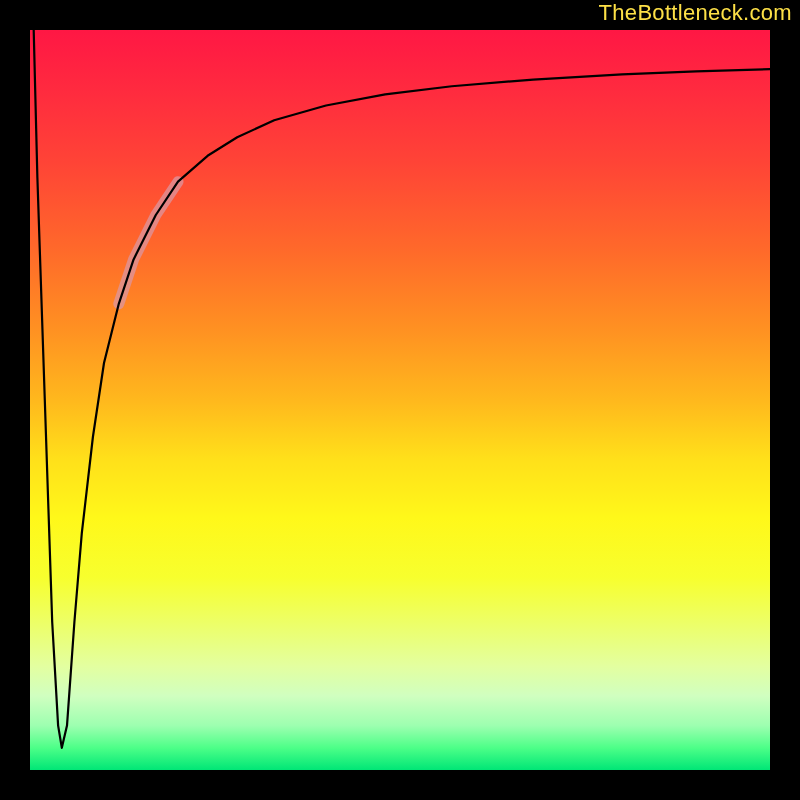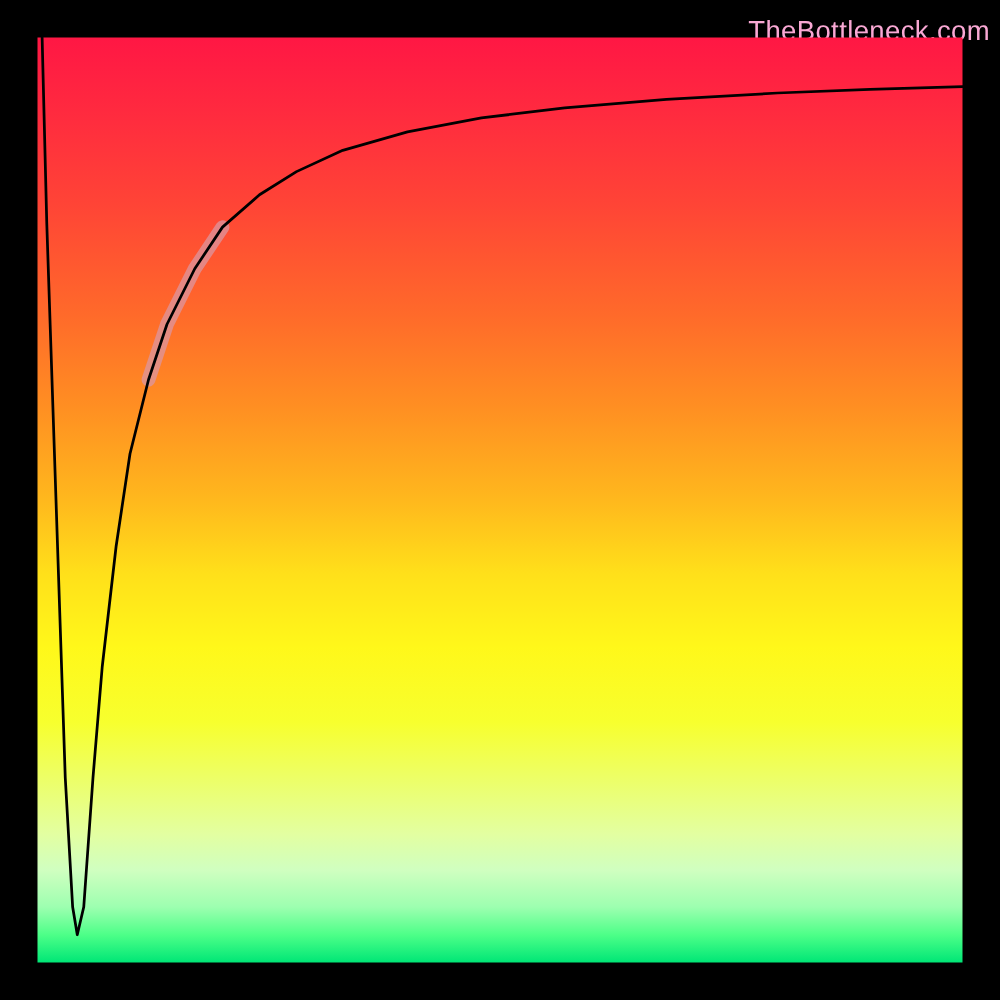--- a/index.html
+++ b/index.html
@@ -44,23 +44,23 @@
   }
   .plot svg {
     position: absolute;
     inset: 0;
     width: 100%;
     height: 100%;
     overflow: visible;
   }
   .watermark {
     position: absolute;
-    top: 12px;
+    top: 0;
     right: 8px;
-    color: #f9a8d4;
+    color: #fde047;
     font-size: 22px;
     font-weight: 500;
     letter-spacing: 0.3px;
     user-select: none;
   }
   path.curve {
     fill: none;
     stroke: #000;
     stroke-width: 2.2;
     stroke-linecap: round;

